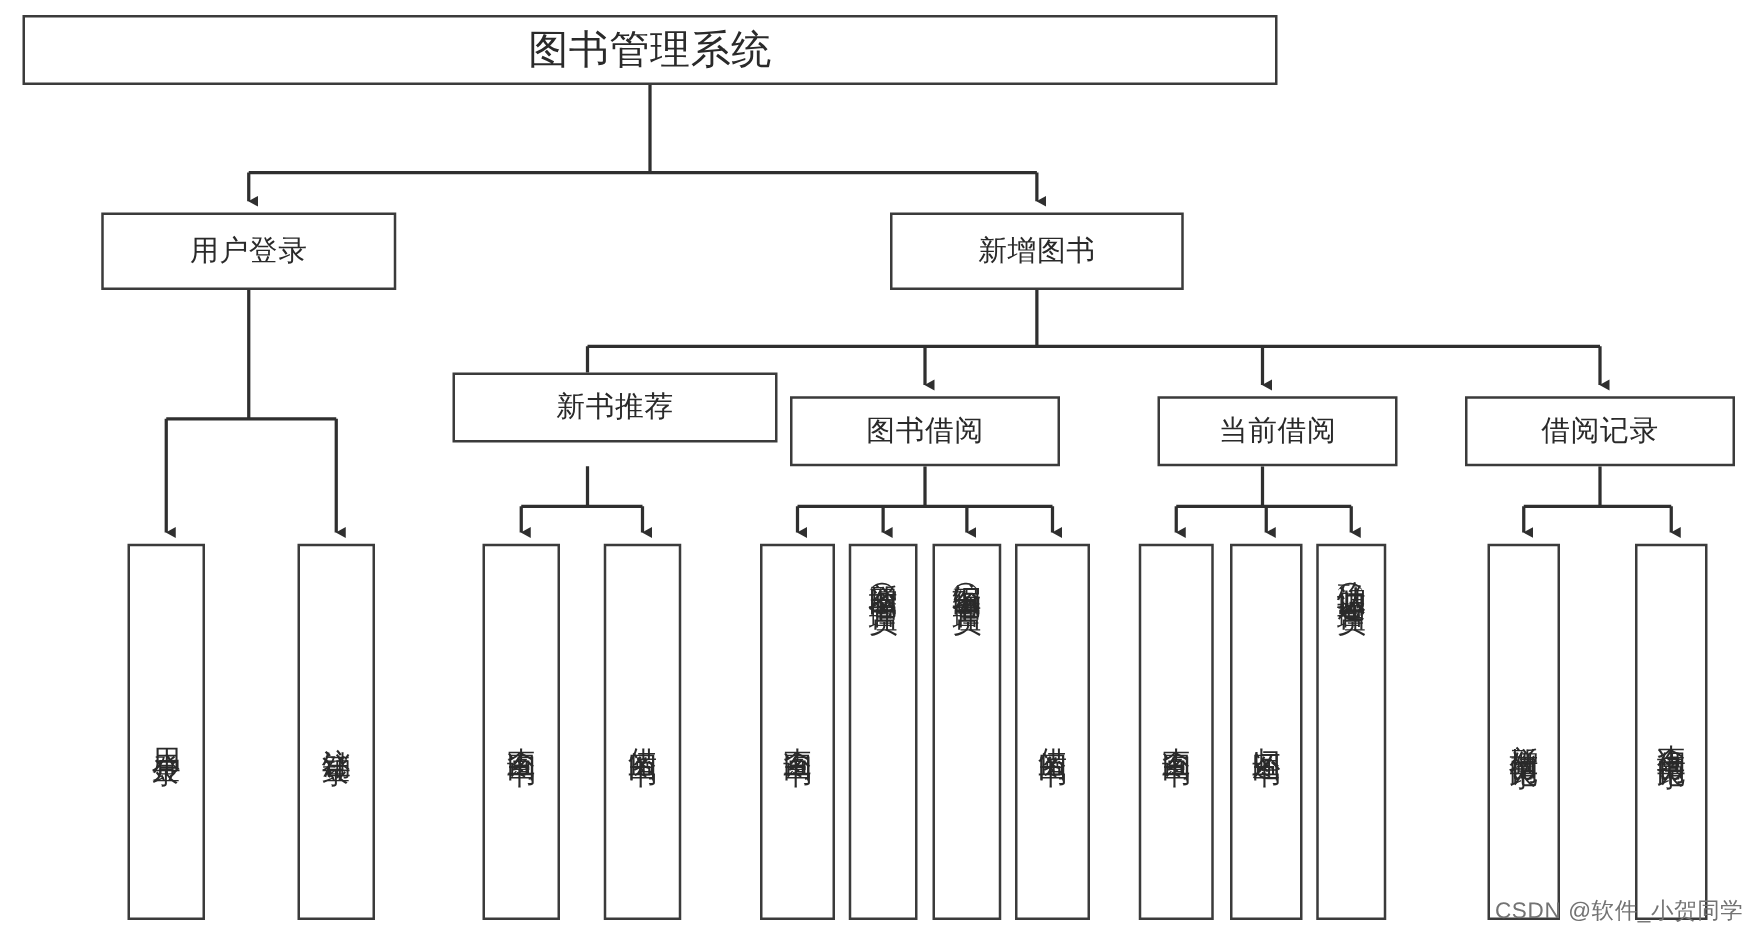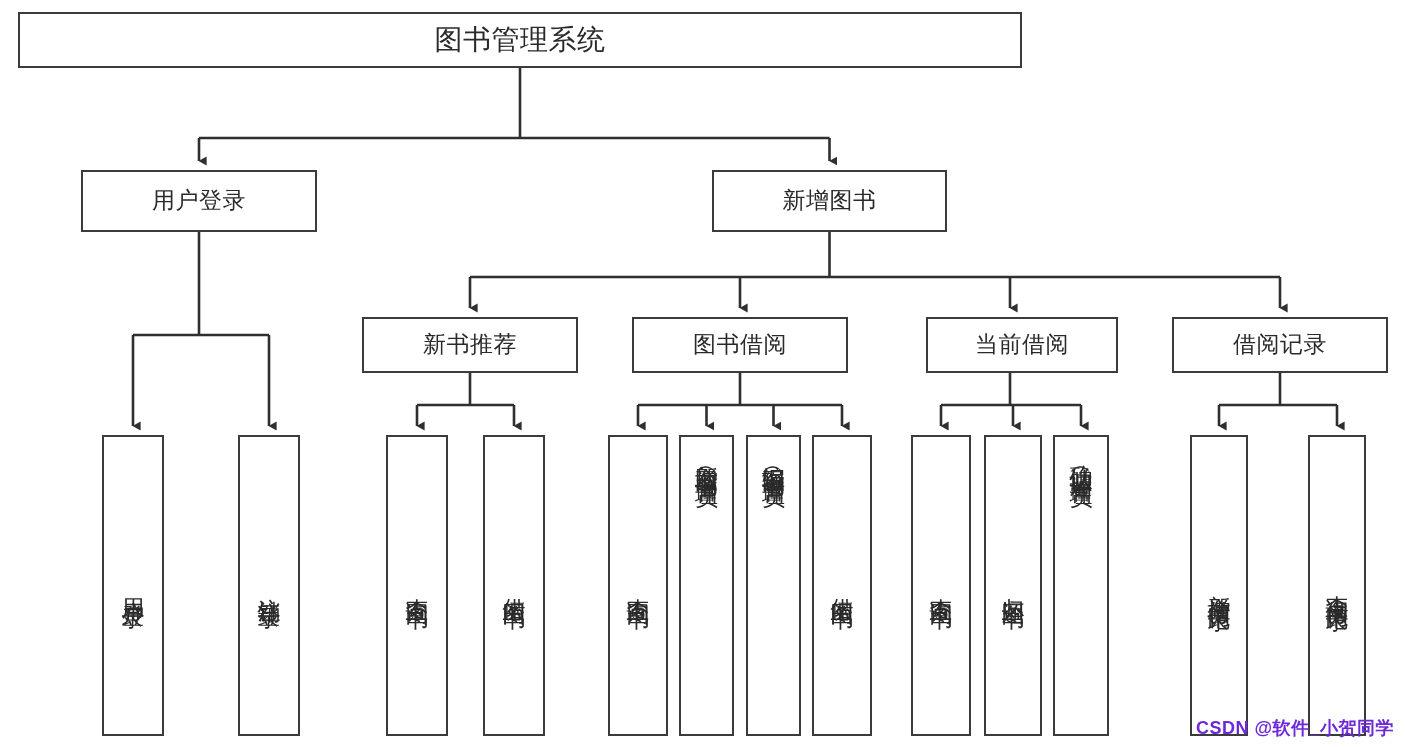--- a/index.html
+++ b/index.html
@@ -42,21 +42,21 @@
     text-align: center;
     letter-spacing: 0.5px;
     line-height: 1.18;
     white-space: nowrap;
   }
   
   .node.h .label {
     font-size: 23px;
   }
   .node.root .label {
-    font-size: 28px;
+    font-size: 32px;
   }
   
   .node.v {
     align-items: flex-start;
     padding-top: 10px;
   }
   .node.v .label {
     writing-mode: vertical-rl;
     text-orientation: upright;
     font-size: 23px;
@@ -64,25 +64,24 @@
     line-height: 1;
     white-space: nowrap;
   }
   .node.v.mid {
     align-items: center;
     padding-top: 0;
   }
   .watermark {
     position: absolute;
     font-size: 18px;
-    color: #6d28d9;
+    color: #737373;
     white-space: nowrap;
     z-index: 5;
     letter-spacing: 0.5px;
-    font-weight: bold;
   }
 </style>
 </head>
 <body>
 
 <div id="canvas">
 
   <svg id="edges" viewBox="0 0 1405 747" xmlns="http://www.w3.org/2000/svg">
     <defs>
       <marker id="arrowhead" markerWidth="10" markerHeight="10" refX="5" refY="7.6" orient="auto" markerUnits="userSpaceOnUse">
@@ -129,21 +128,21 @@
   <div id="nodes-layer">
       <div class="node root h" style="left: 18px; top: 12px; width: 1004px; height: 56px;">
         <span class="label">图书管理系统</span>
       </div>
       <div class="node level1 h" style="left: 81px; top: 170px; width: 236px; height: 62px;">
         <span class="label">用户登录</span>
       </div>
       <div class="node level1 h" style="left: 712px; top: 170px; width: 235px; height: 62px;">
         <span class="label">新增图书</span>
       </div>
-      <div class="node level2 h" style="left: 362px; top: 317px; width: 216px; height: 56px; justify-content: center;">
+      <div class="node level2 h" style="left: 362px; top: 298px; width: 260px; height: 56px; justify-content: center;">
         <span class="label">新书推荐</span>
       </div>
       <div class="node level2 h" style="left: 632px; top: 317px; width: 216px; height: 56px;">
         <span class="label">图书借阅</span>
       </div>
       <div class="node level2 h" style="left: 902px; top: 317px; width: 192px; height: 56px; margin-left: 24px;">
         <span class="label">当前借阅</span>
       </div>
       <div class="node level2 h" style="left: 1172px; top: 317px; width: 216px; height: 56px; align-items: center;">
         <span class="label">借阅记录</span>

